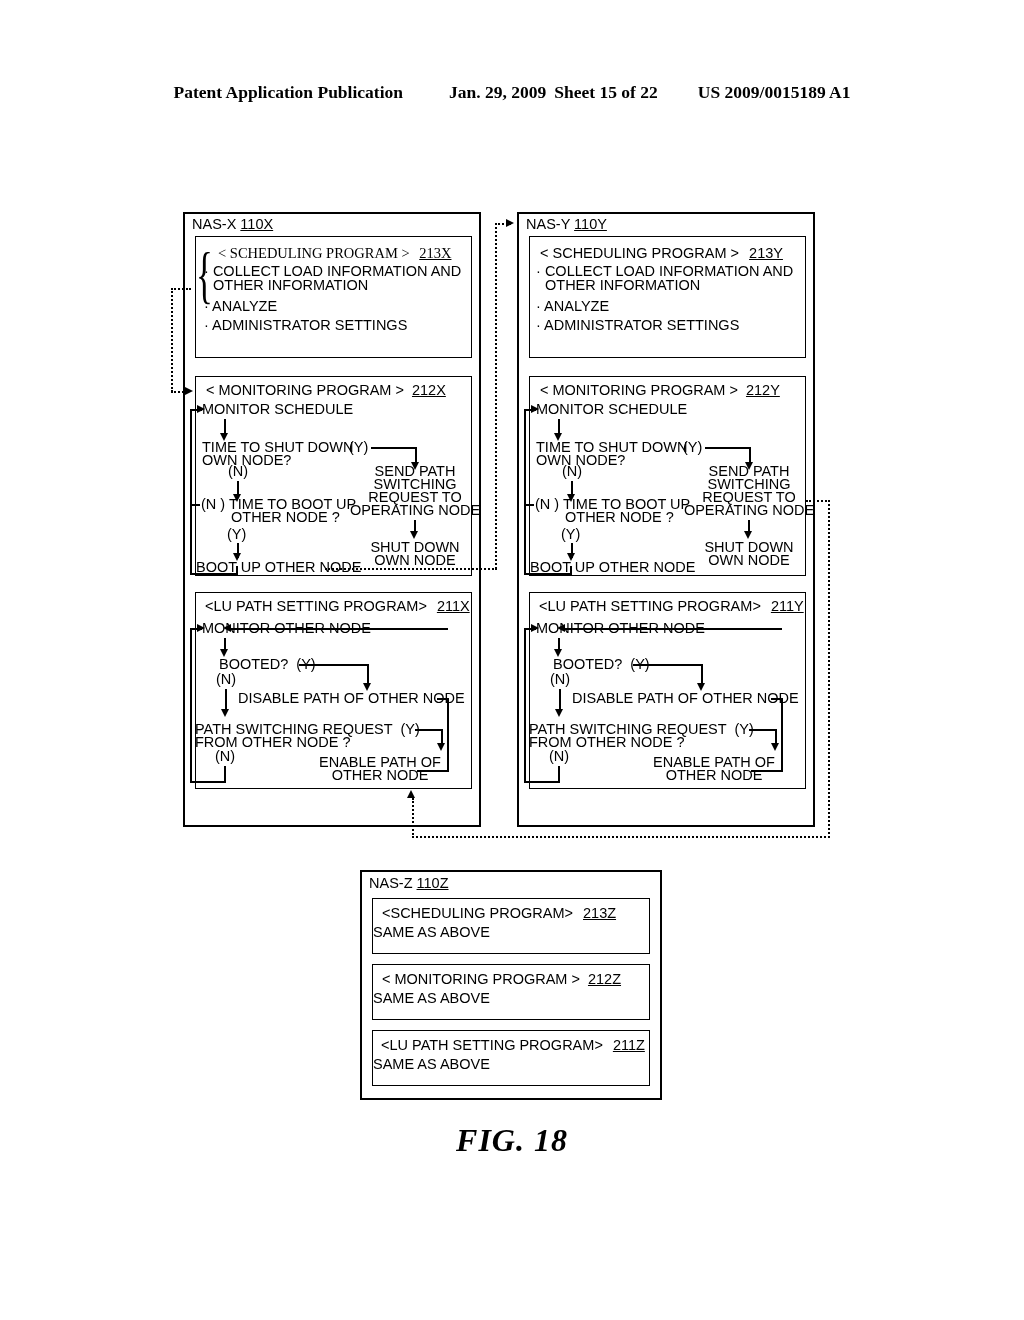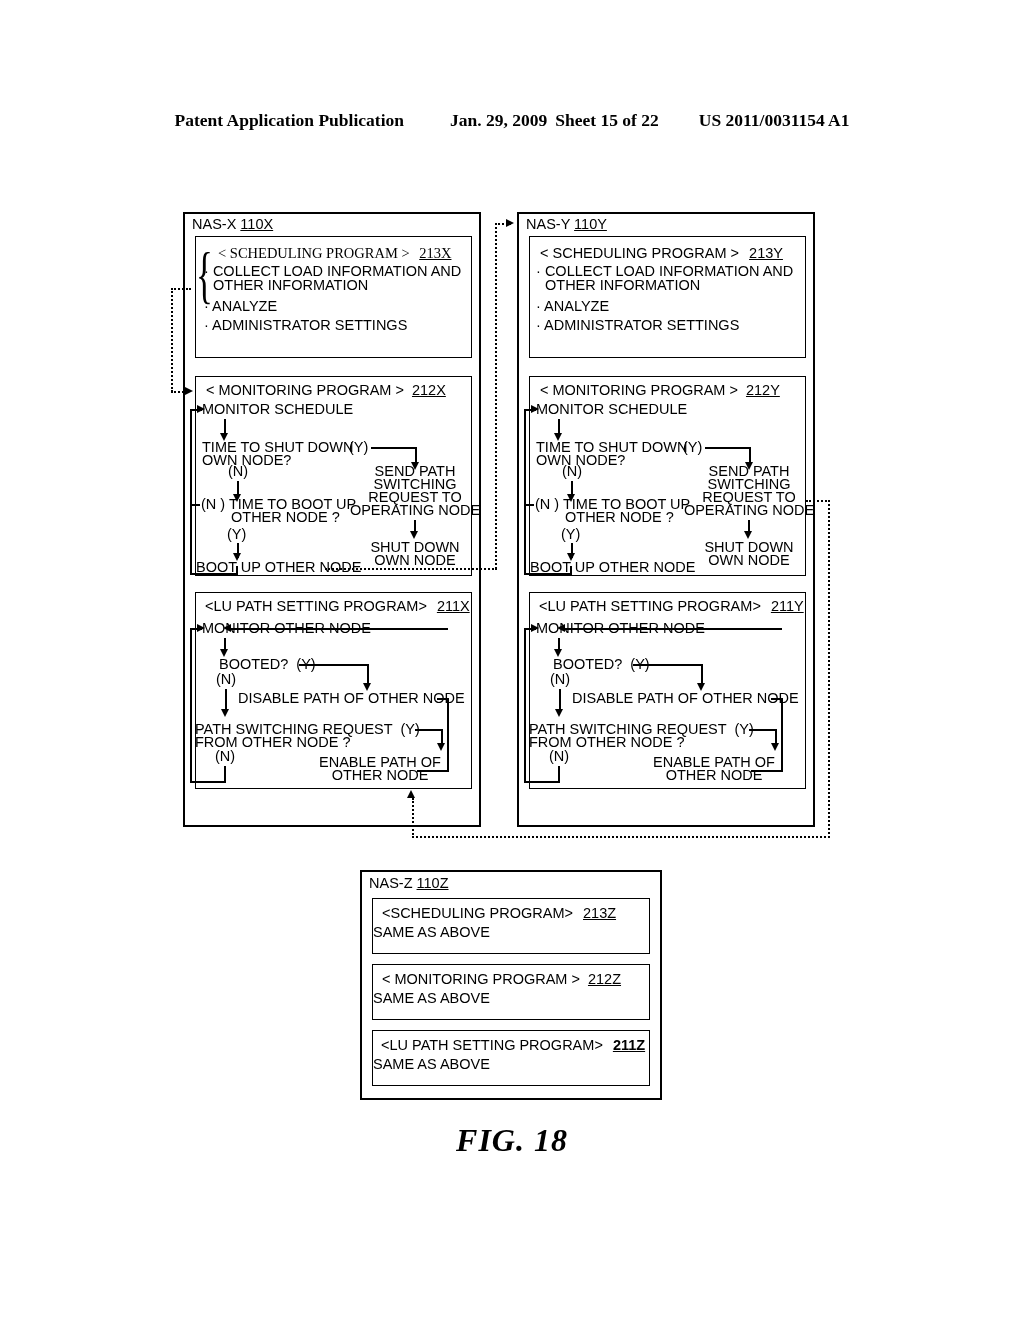--- a/index.html
+++ b/index.html
@@ -9,21 +9,21 @@
     color:#000;overflow:hidden;
   }
   .hdr{
     position:absolute;top:82px;left:0;width:1024px;
     font-family:"Liberation Serif",serif;
     font-weight:bold;font-size:17.5px;
     display:flex;justify-content:center;align-items:baseline;
     white-space:nowrap;
   }
   .hdr .h1{margin-right:46px;}
-  .hdr .h2{margin-right:8px;margin-top:28px;}
+  .hdr .h2{margin-right:8px;}
   .hdr .h3{margin-right:40px;}
 
   
   .abs{position:absolute;box-sizing:border-box;}
   .outerbox{border:2px solid #000;}
   .innerbox{border:1.6px solid #000;}
   .boxlabel{
     position:absolute;font-size:14.5px;white-space:nowrap;
   }
   .u{text-decoration:underline;}
@@ -57,21 +57,21 @@
     letter-spacing:1px;
   }
 </style>
 </head>
 <body>
 
 <div class="hdr">
   <span class="h1">Patent Application Publication</span>
   <span class="h2">Jan. 29, 2009</span>
   <span class="h3">Sheet 15 of 22</span>
-  <span class="h4">US 2011/0031154 A1</span>
+  <span class="h4">US 2009/0015189 A1</span>
 </div>
 
 <div class="abs outerbox" style="left:183px;top:212px;width:298px;height:615px;"></div>
 <div class="boxlabel" style="left:192px;top:216px;">
   <span>NAS-X</span>
   <span class="u">110X</span>
 </div>
 
 <div class="abs innerbox" style="left:195px;top:236px;width:277px;height:122px;"></div>
 <div class="t" style="left:218px;top:246px;font-family:Liberation Serif, serif;">
@@ -316,17 +316,17 @@
 <div class="abs innerbox" style="left:372px;top:964px;width:278px;height:56px;"></div>
 <div class="t" style="left:382px;top:972px;">
   <span>&lt;</span><span> MONITORING PROGRAM </span><span>&gt;</span>
   <span class="u" style="margin-left:4px;margin-top:35px;">212Z</span>
 </div>
 <div class="t" style="left:373px;top:991px;">SAME AS ABOVE</div>
 
 <div class="abs innerbox" style="left:372px;top:1030px;width:278px;height:56px;"></div>
 <div class="t" style="left:381px;top:1038px;">
   <span>&lt;</span><span>LU PATH SETTING PROGRAM</span><span>&gt;</span>
-  <span class="u" style="margin-left:6px;font-weight:bold;">211Z</span>
+  <span class="u" style="margin-left:6px;">211Z</span>
 </div>
 <div class="t" style="left:373px;top:1057px;">SAME AS ABOVE</div>
 
 <div class="fig">FIG. 18</div>
 
 </body></html>

